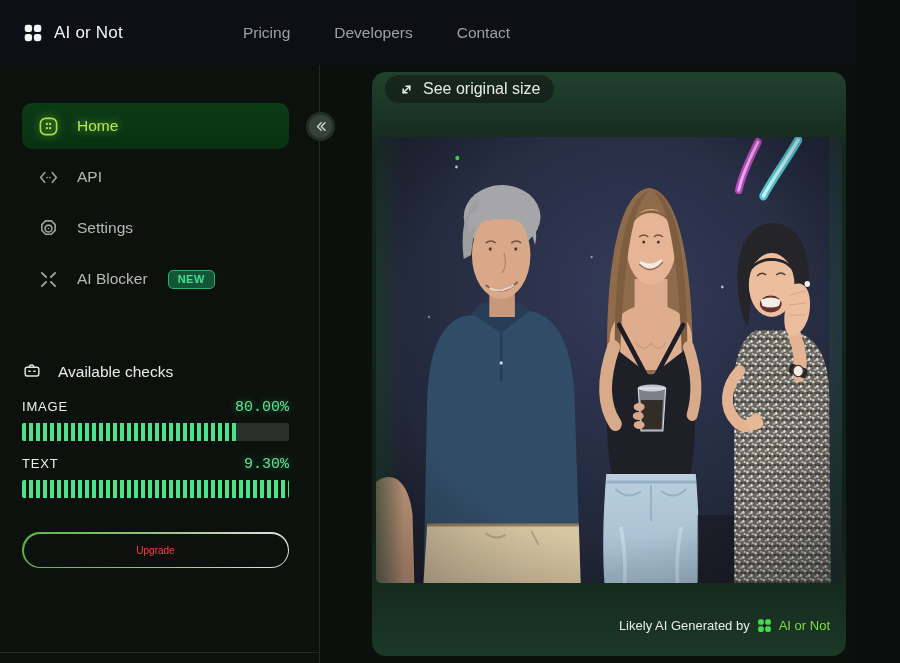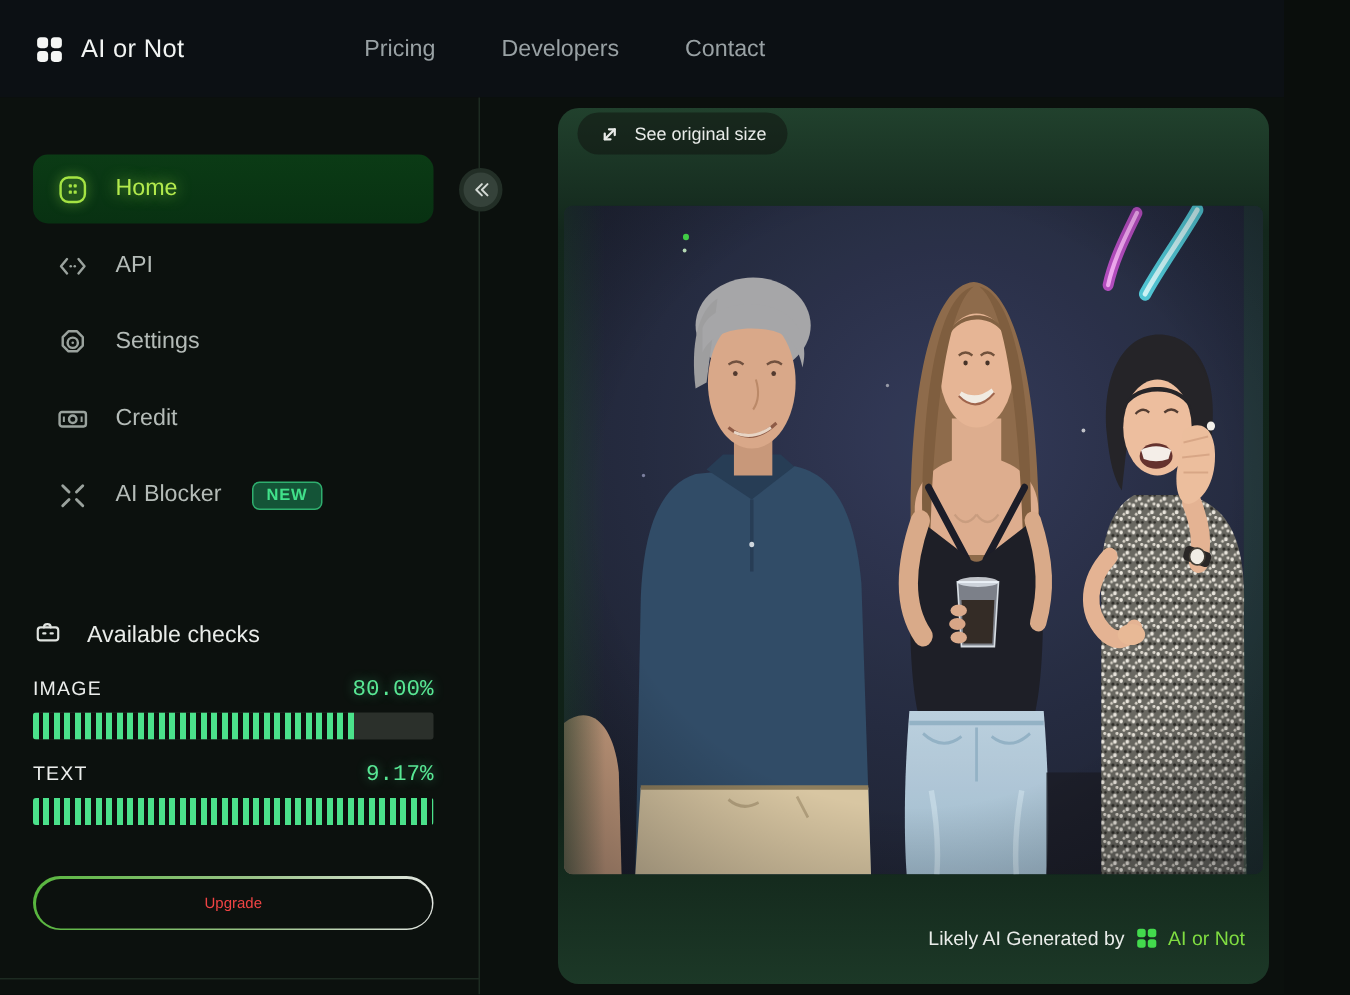--- a/index.html
+++ b/index.html
@@ -54,21 +54,21 @@
     background:linear-gradient(90deg,#58b63e 0%,#9bc489 55%,#e3e7e2 100%); cursor:pointer; }
   .upgrade-inner { border-radius:19px; background:#0c110e; height:33px; display:flex;
     align-items:center; justify-content:center; color:#ef4444; font-size:10px; font-weight:500; }
 
   
   .main { flex:1; position:relative; background:#0b100d; }
   .card { position:absolute; left:52px; top:7px; right:10px; bottom:7px; border-radius:14px; overflow:hidden;
     background:linear-gradient(180deg,#21412d 0%,#13271c 14%,#0f2016 78%,#1c3827 100%); }
   .see-original { position:absolute; left:13px; top:3px; height:28px; display:flex; align-items:center;
     gap:9px; padding:0 14px; border:none; border-radius:14px; background:rgba(16,20,17,.55);
-    color:#e8ebe8; font-size:12px; font-family:"Liberation Sans",sans-serif; cursor:pointer; z-index:3; }
+    color:#e8ebe8; font-size:16px; font-family:"Liberation Sans",sans-serif; cursor:pointer; z-index:3; }
   .photo { position:absolute; left:4px; right:4px; top:65px; height:446px; border-radius:6px;
     overflow:hidden; }
   .photo svg { display:block; width:100%; height:100%; }
   .watermark { position:absolute; right:16px; bottom:22px; display:flex; align-items:center; gap:6px;
     font-size:13px; color:#e9ece9; z-index:3;margin-top:39px; }
   .watermark .wm-brand { color:#7fdc41; font-weight:500; }
 </style>
 </head>
 <body>
 
@@ -127,30 +127,20 @@
         <span class="ic">
           <svg width="21" height="21" viewBox="0 0 22 22" fill="none" stroke-width="1.7" stroke-linejoin="round">
             <path d="M8 3 h6 l4 4 v6 l-4 4 h-6 l-4 -4 v-6 z"></path>
             <circle cx="11" cy="11" r="3.6"></circle>
             <circle cx="11" cy="11" r="0.9" fill="#9aa29d" stroke="none"></circle>
           </svg>
         </span>
         <span class="lbl">Settings</span>
       </div>
 
-      <div class="side-item">
-        <span class="ic">
-          <svg width="21" height="21" viewBox="0 0 22 22" fill="none" stroke-width="1.7">
-            <rect x="1.8" y="6" width="18.4" height="10" rx="1.6"></rect>
-            <circle cx="11" cy="11" r="2.6"></circle>
-            <path d="M4.8 9 v4 M17.2 9 v4" stroke-width="1.4"></path>
-          </svg>
-        </span>
-        <span class="lbl">Credit</span>
-      </div>
 
       <div class="side-item">
         <span class="ic">
           <svg width="21" height="21" viewBox="0 0 22 22" fill="none" stroke-width="2" stroke-linecap="round">
             <path d="M4 4 l4.4 4.4 M18 4 l-4.4 4.4 M4 18 l4.4 -4.4 M18 18 l-4.4 -4.4"></path>
           </svg>
         </span>
         <span class="lbl">AI Blocker</span>
         <span class="badge-new">NEW</span>
       </div>
@@ -173,21 +163,21 @@
             <span class="meter-value">80.00%</span>
           </div>
           <div class="meter-bar">
             <div class="meter-fill" style="width: 80%;"></div>
           </div>
         </div>
 
         <div class="meter">
           <div class="meter-row">
             <span class="meter-label">TEXT</span>
-            <span class="meter-value">9.17%</span>
+            <span class="meter-value">9.30%</span>
           </div>
           <div class="meter-bar">
             <div class="meter-fill" style="width: 100%;"></div>
           </div>
         </div>
       </div>
 
       <div class="upgrade-wrap">
         <div class="upgrade-inner">Upgrade</div>
       </div>

